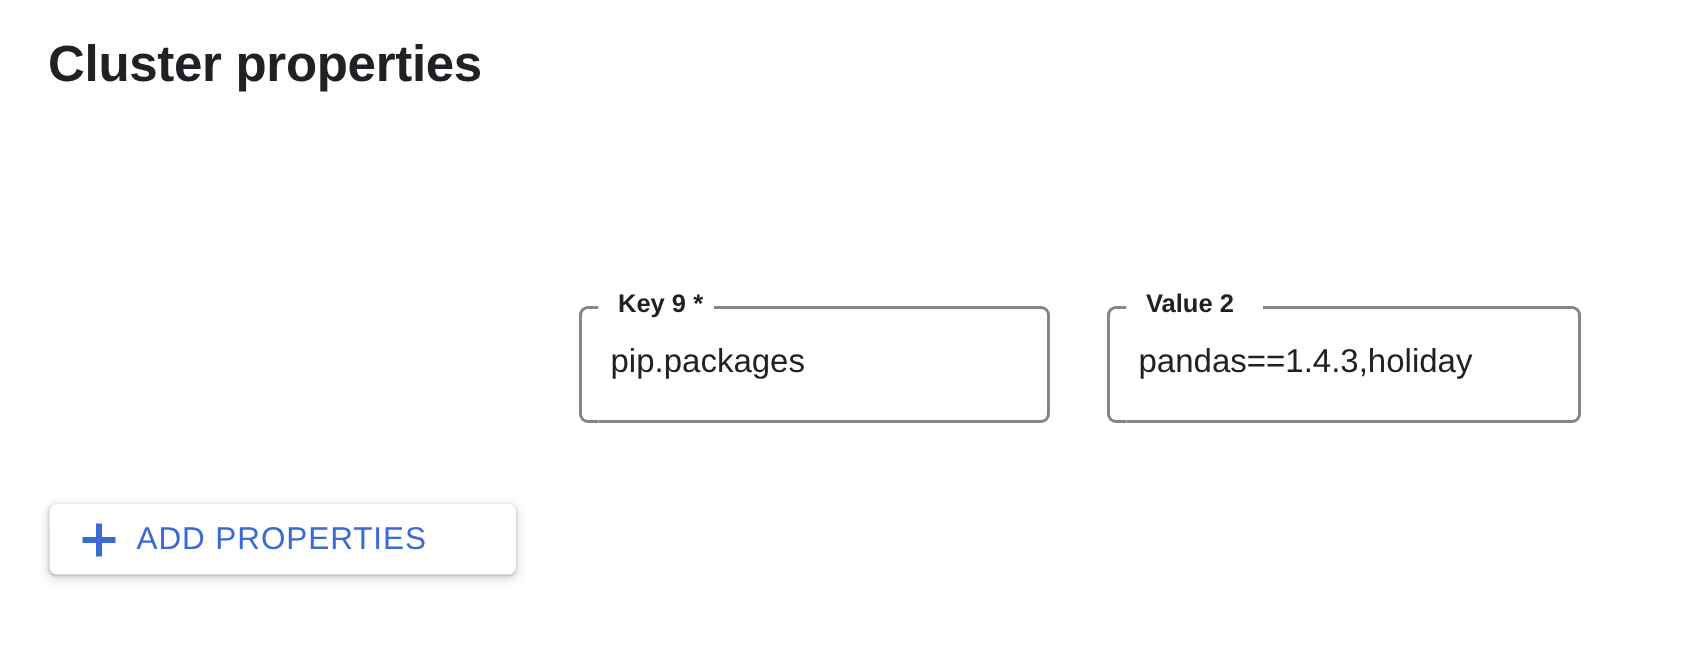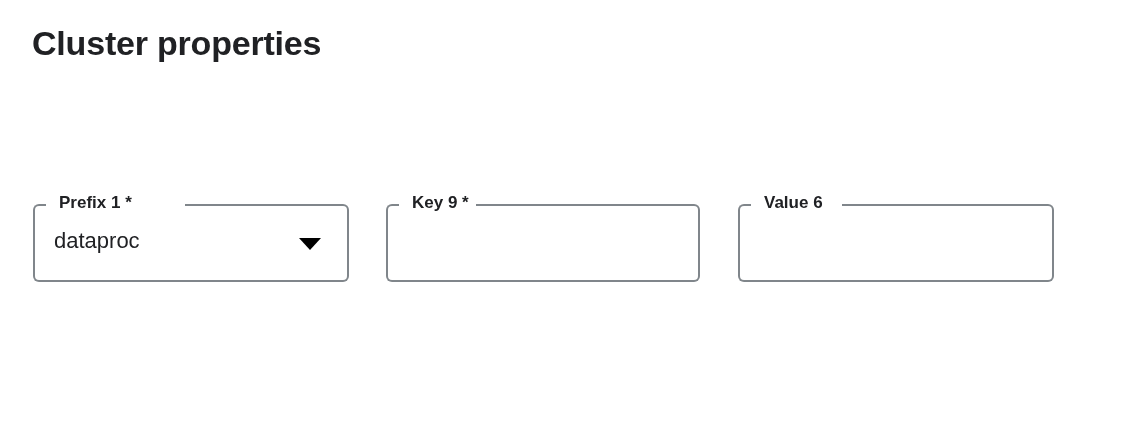--- a/index.html
+++ b/index.html
@@ -205,45 +205,41 @@
 </head>
 <body>
 
 <div class="page">
 
   <div class="page-title">Cluster properties</div>
 
 
   <div class="field-row">
 
-    <div class="form-field f1">
-      <div class="outline">
-        <span class="leading"></span>
-        <span class="notch open" style="left:13px; right:164px;"></span>
-        <span class="trailing" style="left:152px;"></span>
-      </div>
-      <div class="field-label">Prefix 1 *</div>
-      <div class="field-value">dataproc</div>
-      <span class="select-arrow"></span>
-    </div>
 
     <div class="form-field f2">
       <div class="outline">
         <span class="leading"></span>
         <span class="notch open" style="left:13px; right:224px;"></span>
         <span class="trailing" style="left:90px;"></span>
       </div>
       <div class="field-label">Key 9 *</div>
+      <div class="field-value">pip.packages</div>
     </div>
 
     <div class="form-field f3">
       <div class="outline">
         <span class="leading"></span>
         <span class="notch open" style="left:13px; right:212px;"></span>
         <span class="trailing" style="left:104px;"></span>
       </div>
-      <div class="field-label">Value 6</div>
+      <div class="field-label">Value 2</div>
+      <div class="field-value">pandas==1.4.3,holiday</div>
     </div>
 
   </div>
 
+  <div class="add-button">
+    <span class="plus-icon"></span>
+    <span class="add-button-label">ADD PROPERTIES</span>
+  </div>
 
 </div>
 
 </body></html>

